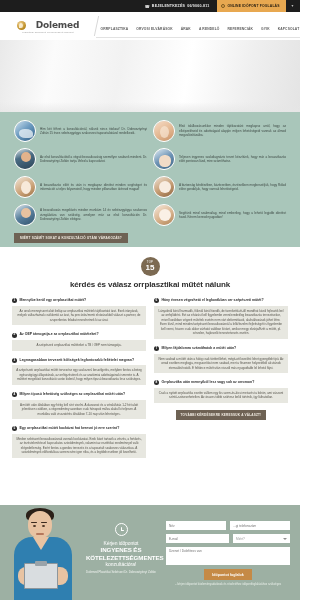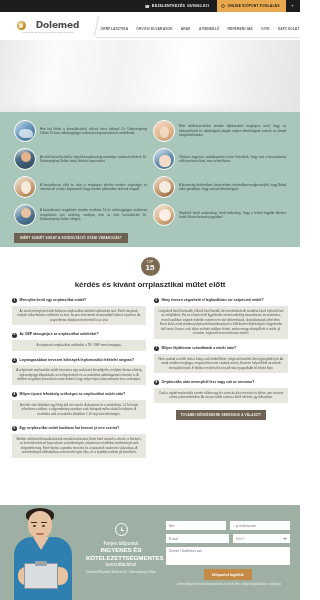--- a/index.html
+++ b/index.html
@@ -543,21 +543,21 @@
   </div>
   <div class="benefits-btn">MIÉRT SZÁMÍT SOKAT A KONZULTÁCIÓ UTÁNI VÁRAKOZÁS?</div>
 </div>
 
 <div class="faq">
   <div class="faq-head">
     <div class="top10">
       <span class="t">TOP</span>
       <span class="n">15</span>
     </div>
-    <div class="faq-title">kérdés és kívánt orrplasztikai műtét előtt</div>
+    <div class="faq-title">kérdés és válasz orrplasztikai műtét nálunk</div>
   </div>
 
   <div class="faq-cols">
     <div class="faq-col-left">
       <div class="faq-item">
         <div class="faq-q">
           <span class="q-badge">1</span>
           <span class="q-text">Mennyibe kerül egy orrplasztikai műtét?</span>
         </div>
         <div class="faq-a">Az orrak mennyiszert alatt beláp az orrplasztikai műtétek tájékoztató árat. Ezek irányárak, melyek változhatnak csökkentő az árat, ha precíziós/menti elvárásokból választ a partner, de szuperfontos feladat nevezhetnek ki az árat.</div>

